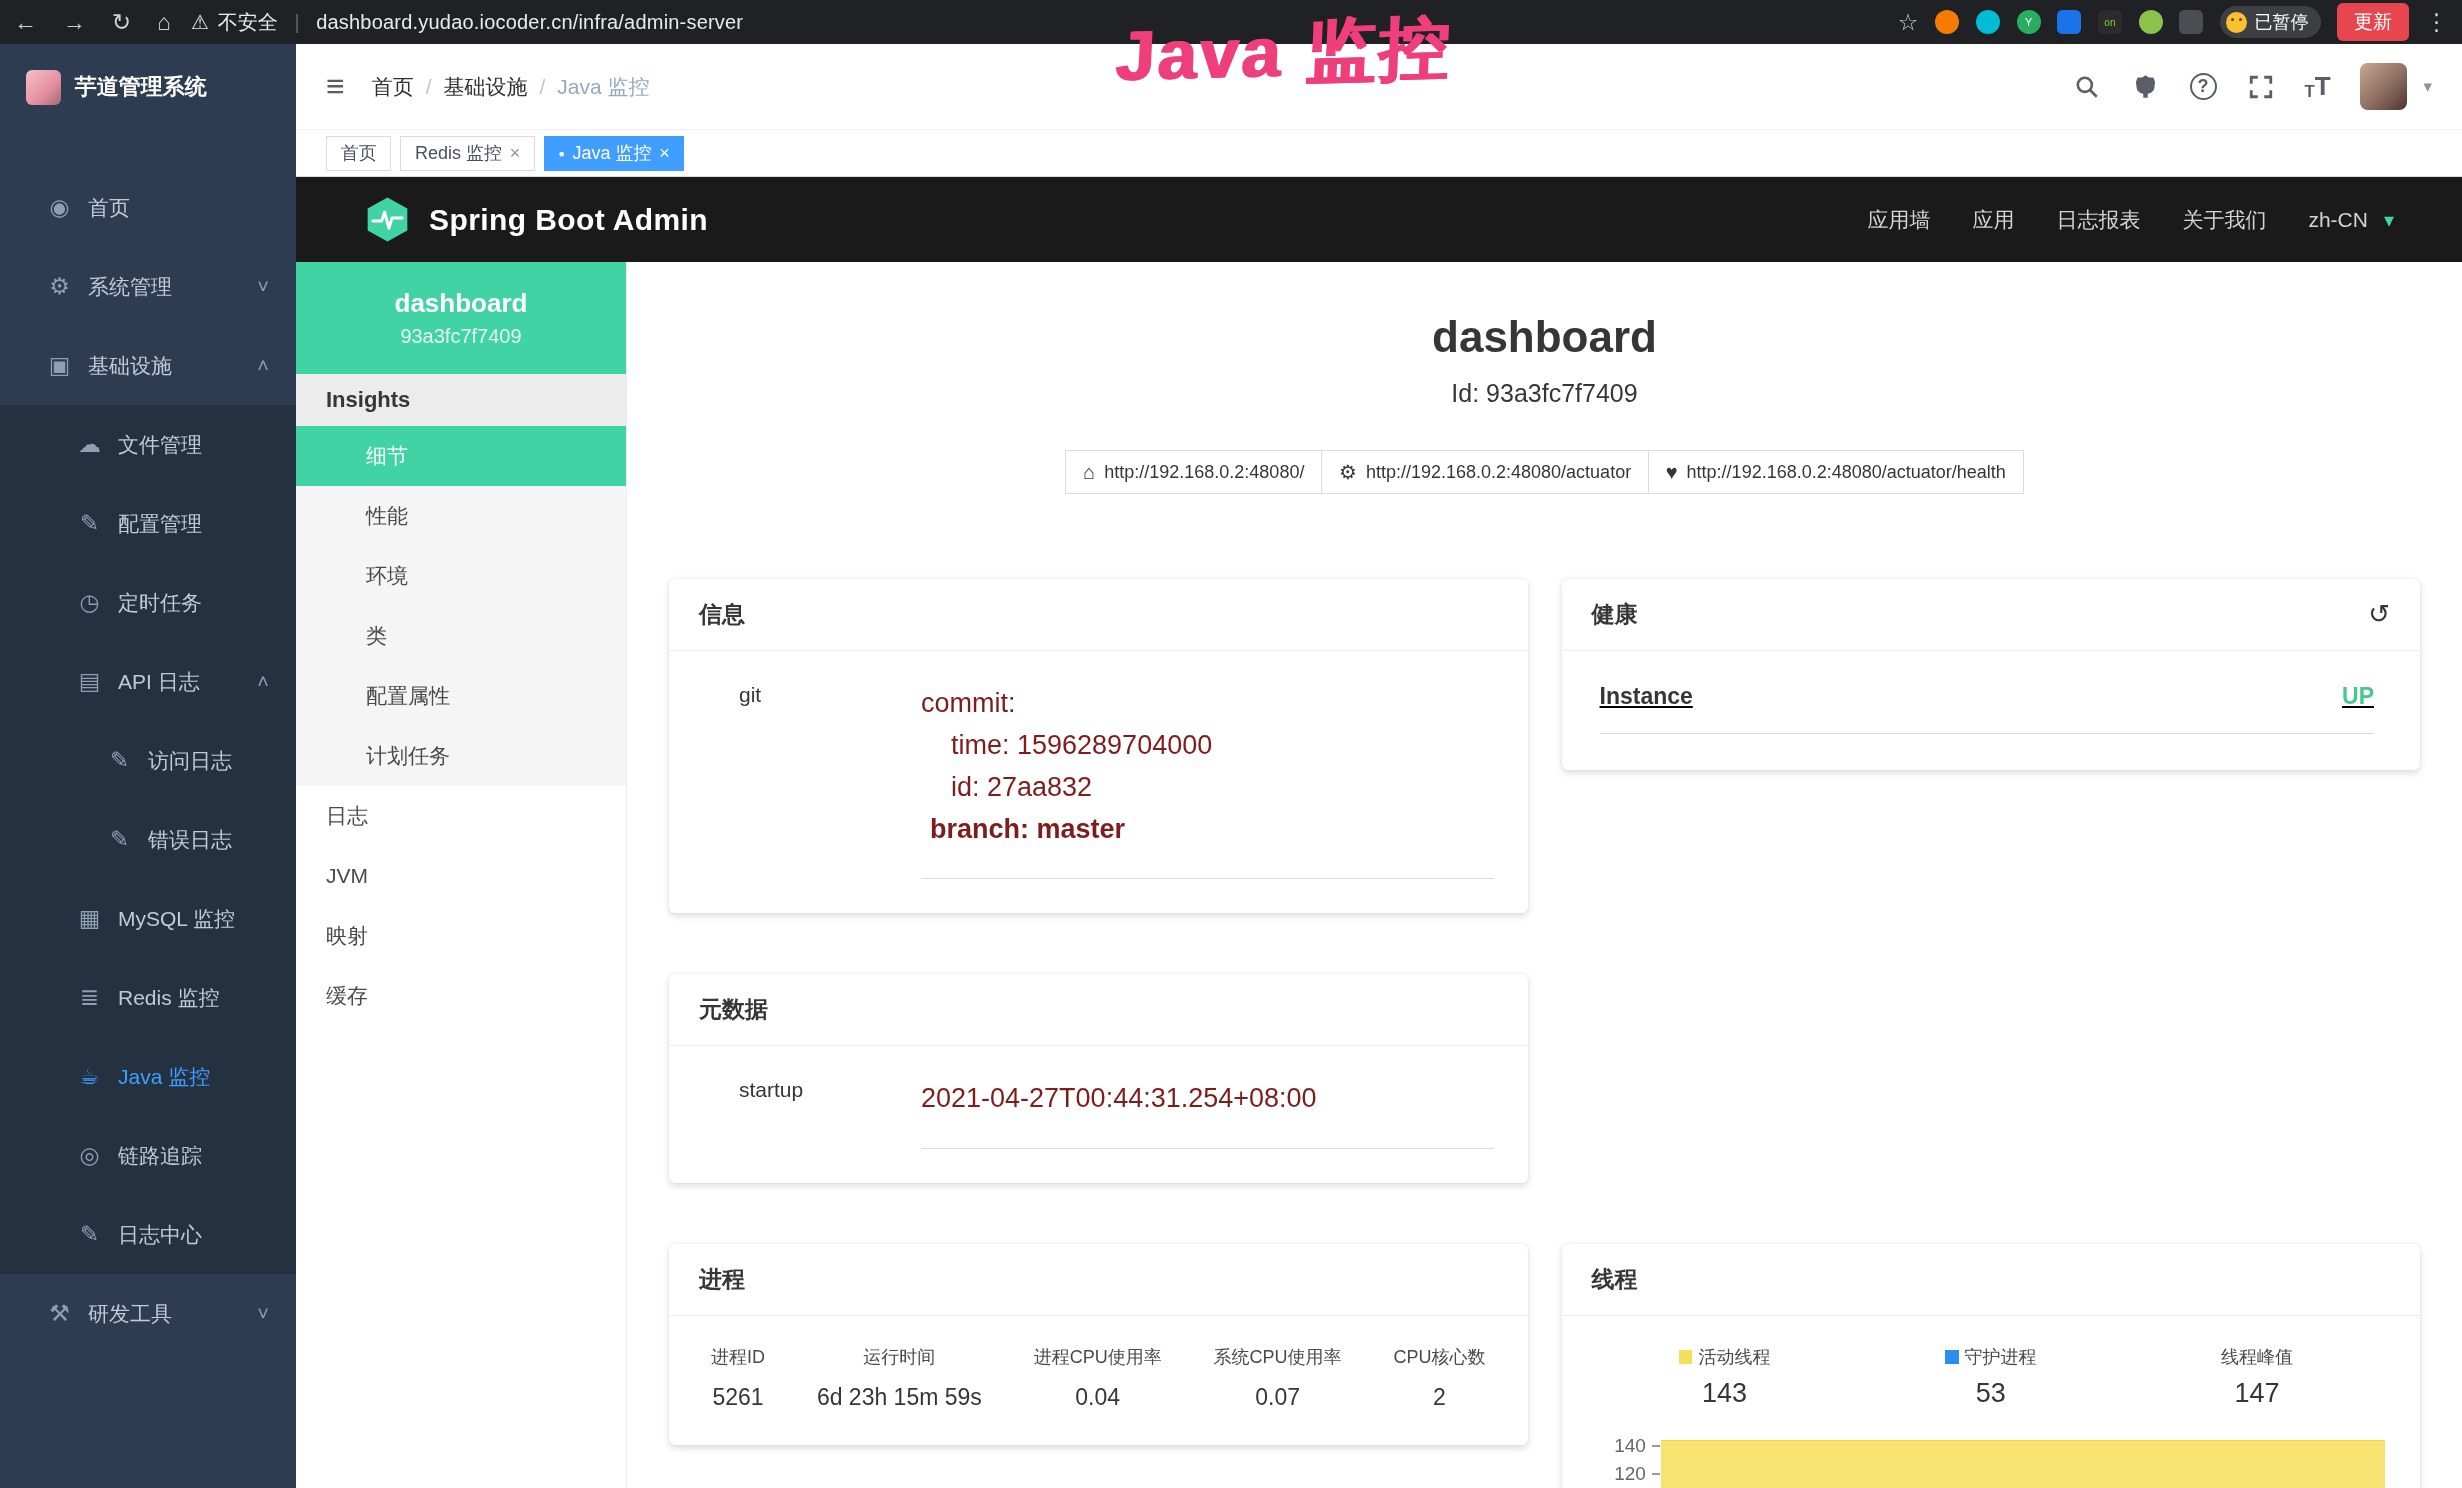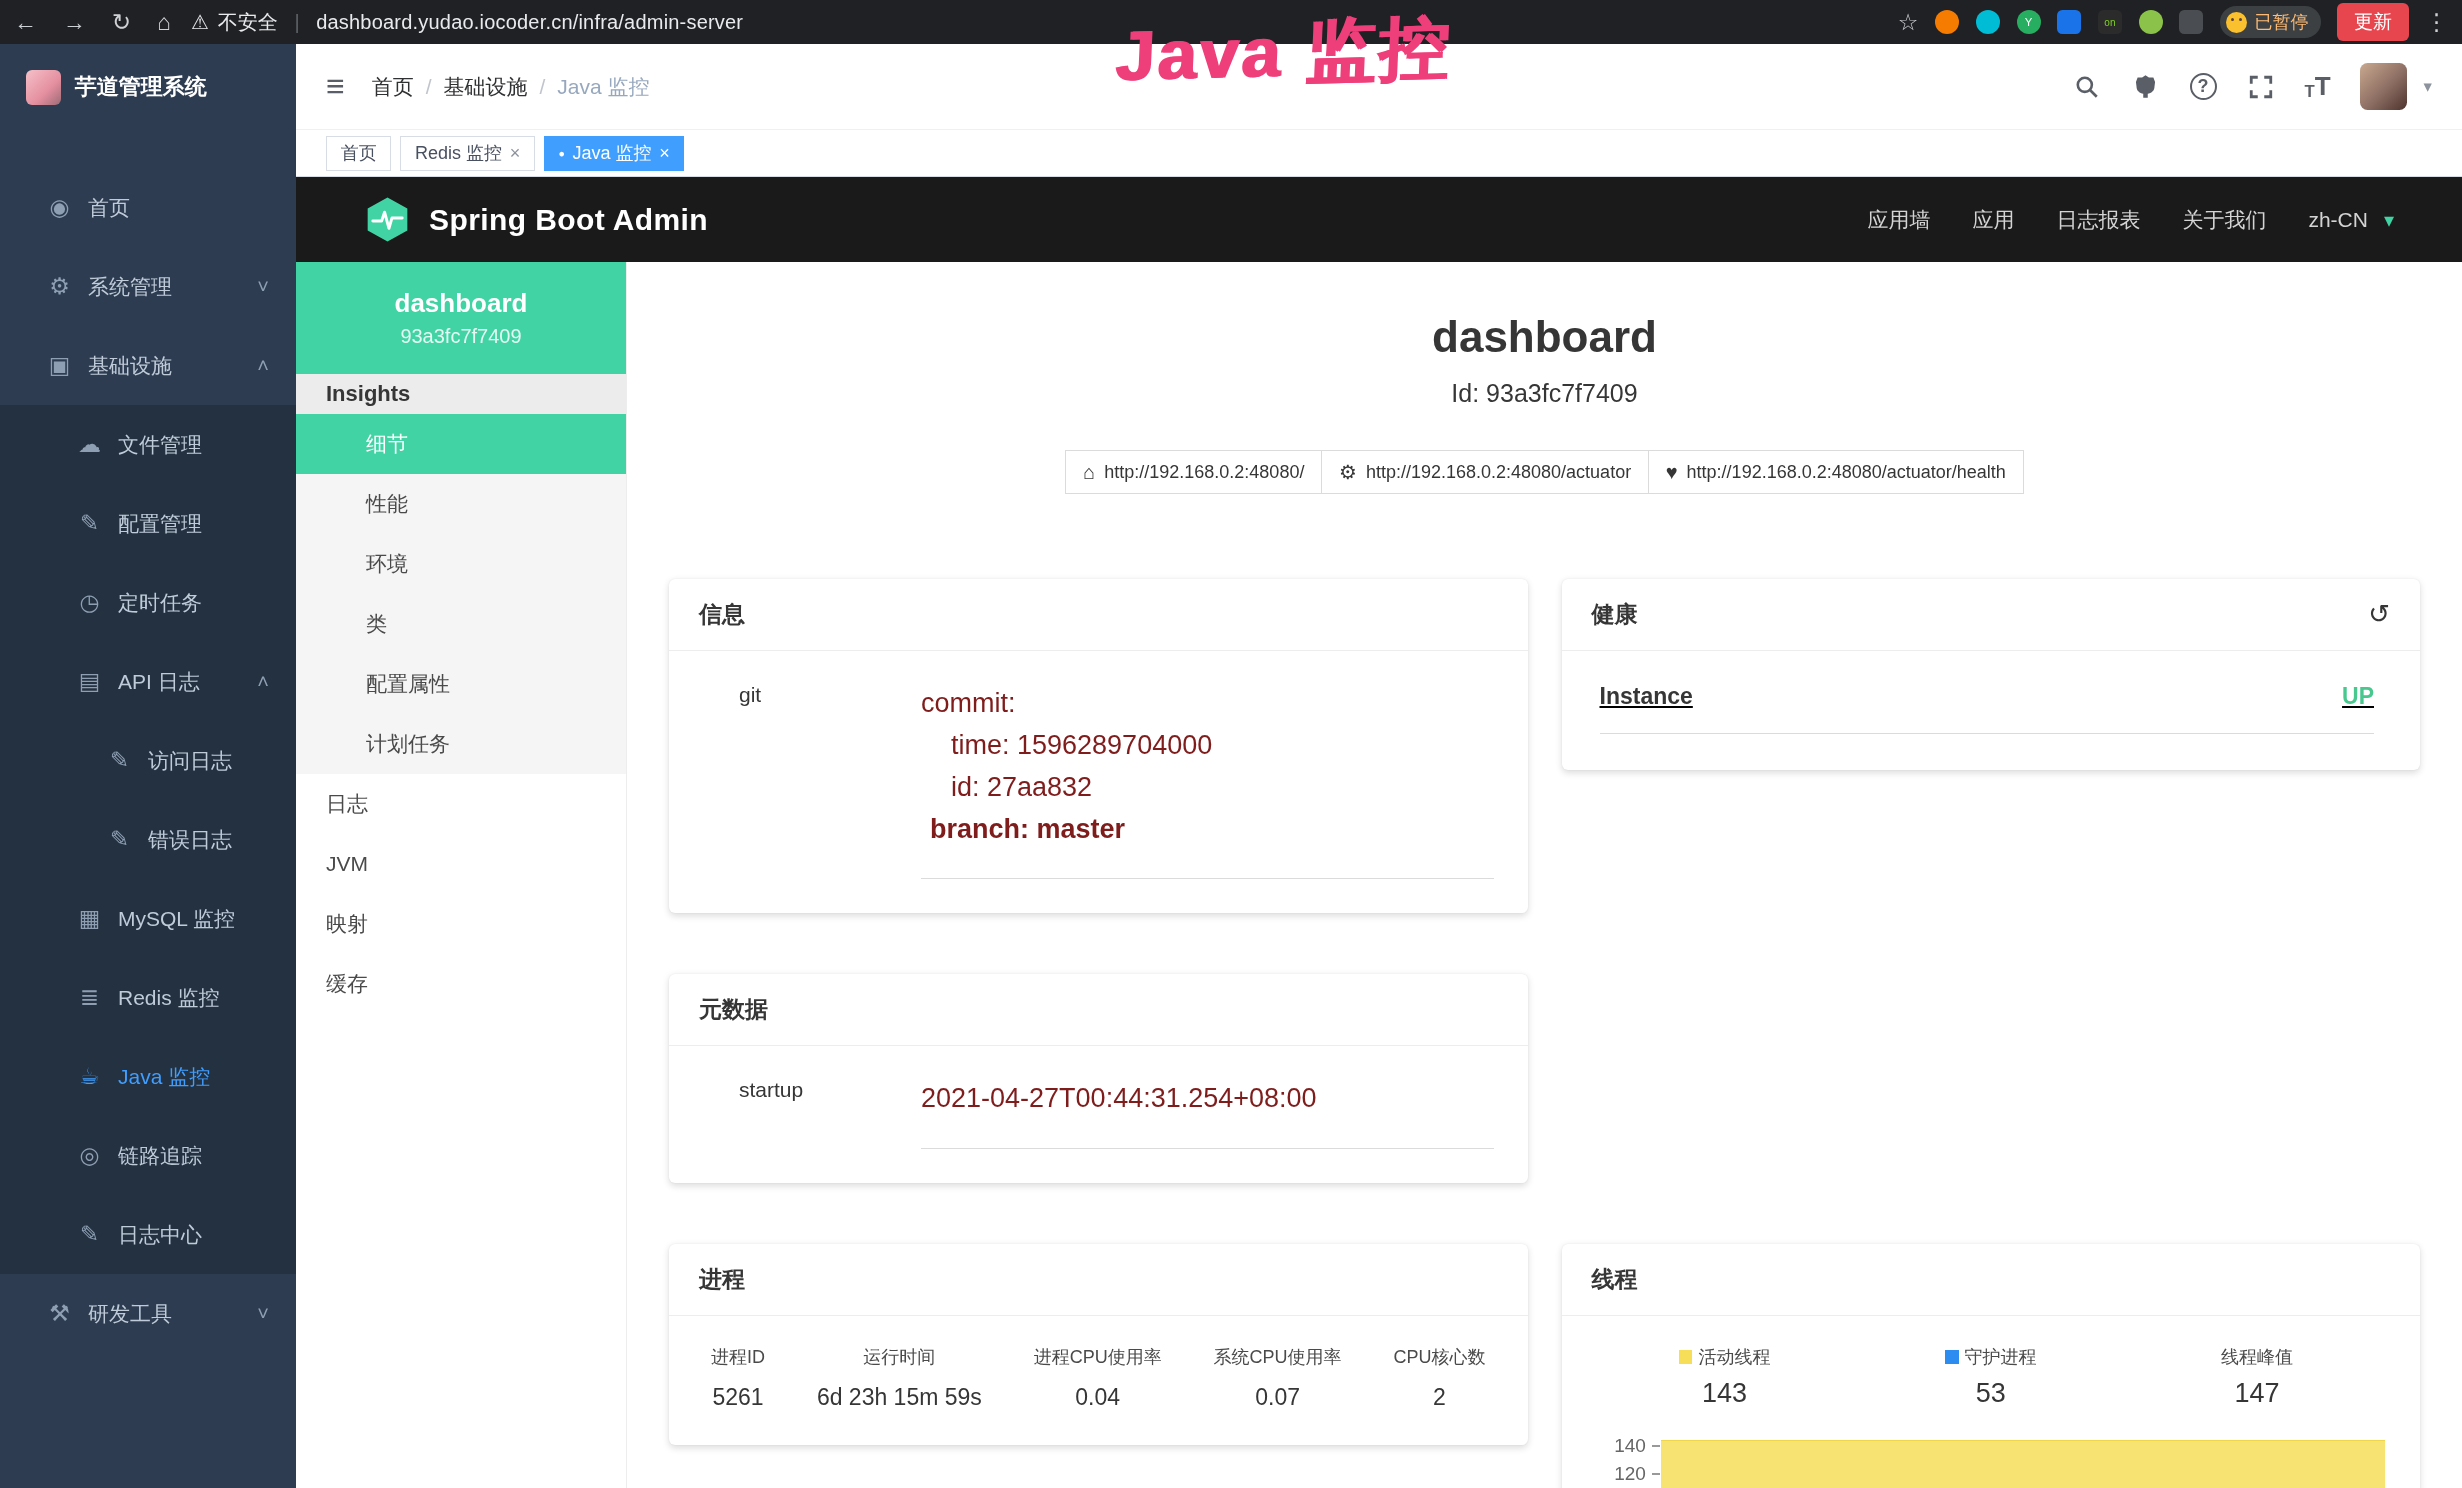--- a/index.html
+++ b/index.html
@@ -10,21 +10,21 @@
   .browser-bar { height:44px; background:#202124; color:#e8eaed; display:flex; align-items:center; padding:0 13.7px; font-size:20px; }
   .bb-left { display:flex; align-items:center; gap:26px; }
   .bb-glyph { font-size:23px; color:#cdd0d4; cursor:pointer; }
   .bb-sec { display:flex; align-items:center; gap:9px; margin-left:20px; }
   .bb-warn { color:#e8eaed; font-size:20px; }
   .bb-sep { color:#5f6368; margin:0 7.6px; }
   .bb-url { color:#e8eaed; letter-spacing:0.2px; }
   .bb-right { margin-left:auto; display:flex; align-items:center; gap:16.7px; }
   .ext-icon { width:24px; height:24px; border-radius:50%; display:inline-flex; align-items:center; justify-content:center; font-size:11.4px; color:#fff; }
   .ext-sq { border-radius:5.3px; }
-  .paused-pill { display:flex; align-items:center; gap:7.6px; background:#3c4043; border-radius:758px; padding:3.8px 12px 3.8px 6px; font-size:18px; color:#fdba74; }
+  .paused-pill { display:flex; align-items:center; gap:7.6px; background:#3c4043; border-radius:758px; padding:3.8px 12px 3.8px 6px; font-size:18px; color:#ffffff; }
   .emoji-face { width:21px; height:21px; border-radius:50%; background:#fbc02d; position:relative; }
   .emoji-face::before, .emoji-face::after { content:""; position:absolute; top:6.8px; width:3px; height:3px; background:#5d4037; border-radius:50%; }
   .emoji-face::before { left:5.3px; } .emoji-face::after { right:5.3px; }
   .update-btn { background:#e8464f; color:#fff; border:none; font-size:19px; padding:6px 16.7px; border-radius:6px; font-family:inherit; }
 
   
   .app { display:flex; height:1445px; }
   .app-sidebar { width:296px; background:#2d3c50; flex:none; display:flex; flex-direction:column; overflow:hidden; }
   .logo-row { height:86px; display:flex; align-items:center; gap:13.7px; padding-left:26px; flex:none; }
   .logo-img { width:35px; height:35px; border-radius:6px; background:linear-gradient(135deg,#f5c1c9,#e58fa0 60%,#9c6b75); }
@@ -71,21 +71,21 @@
   .sba-nav { margin-left:auto; display:flex; align-items:center; gap:42px; font-size:21px; color:#d4d4d4; }
   .sba-nav .nav-link { cursor:pointer; }
   .sba-caret { color:#42d3a5; font-size:20px; margin-left:-26px; }
 
   
   .sba-body { flex:1; display:flex; min-height:0; background:#fff; }
   .sba-sidebar { width:331px; flex:none; border-right:0.8px solid #ededed; background:#fff; }
   .inst-header { height:112px; background:#42d3a5; color:#fff; display:flex; flex-direction:column; align-items:center; justify-content:center; gap:6px; cursor:pointer; }
   .inst-name { font-size:26px; font-weight:bold; }
   .inst-id { font-size:20px; color:rgba(255,255,255,.85); }
-  .side-section { height:40px; background:#ececec; display:flex; align-items:center; padding-left:30px; font-size:22px; font-weight:bold; color:#363636; }
+  .side-section { height:52px; background:#ececec; display:flex; align-items:center; padding-left:30px; font-size:22px; font-weight:bold; color:#363636; }
   .side-item { height:60px; display:flex; align-items:center; font-size:21px; color:#4a4a4a; cursor:pointer; }
   .side-sub { background:#f5f5f5; padding-left:70px; }
   .side-sub.active { background:#42d3a5; color:#fff; }
   .side-top { background:#fff; padding-left:30px; }
 
   
   .sba-main { flex:1; min-width:0; padding-top:53px; overflow:hidden; }
   .main-title { text-align:center; font-size:44px; font-weight:bold; color:#363636; line-height:1; }
   .main-id { text-align:center; font-size:25px; color:#363636; margin-top:20px; }
   .chip-row { display:flex; justify-content:center; margin-top:42px; }

